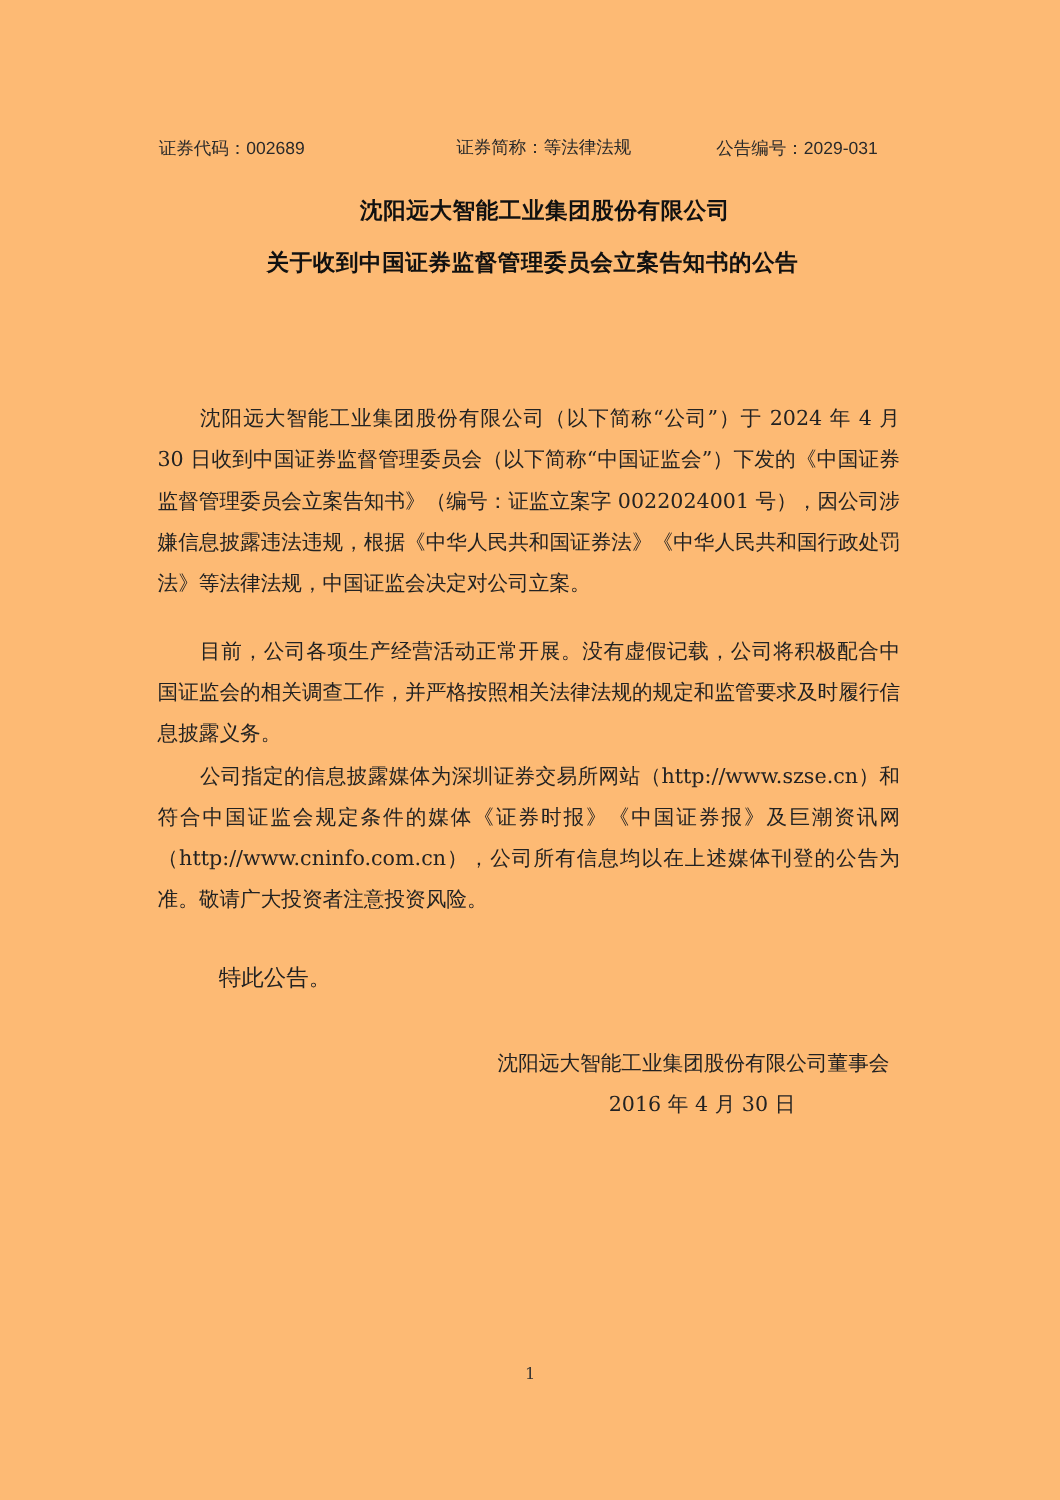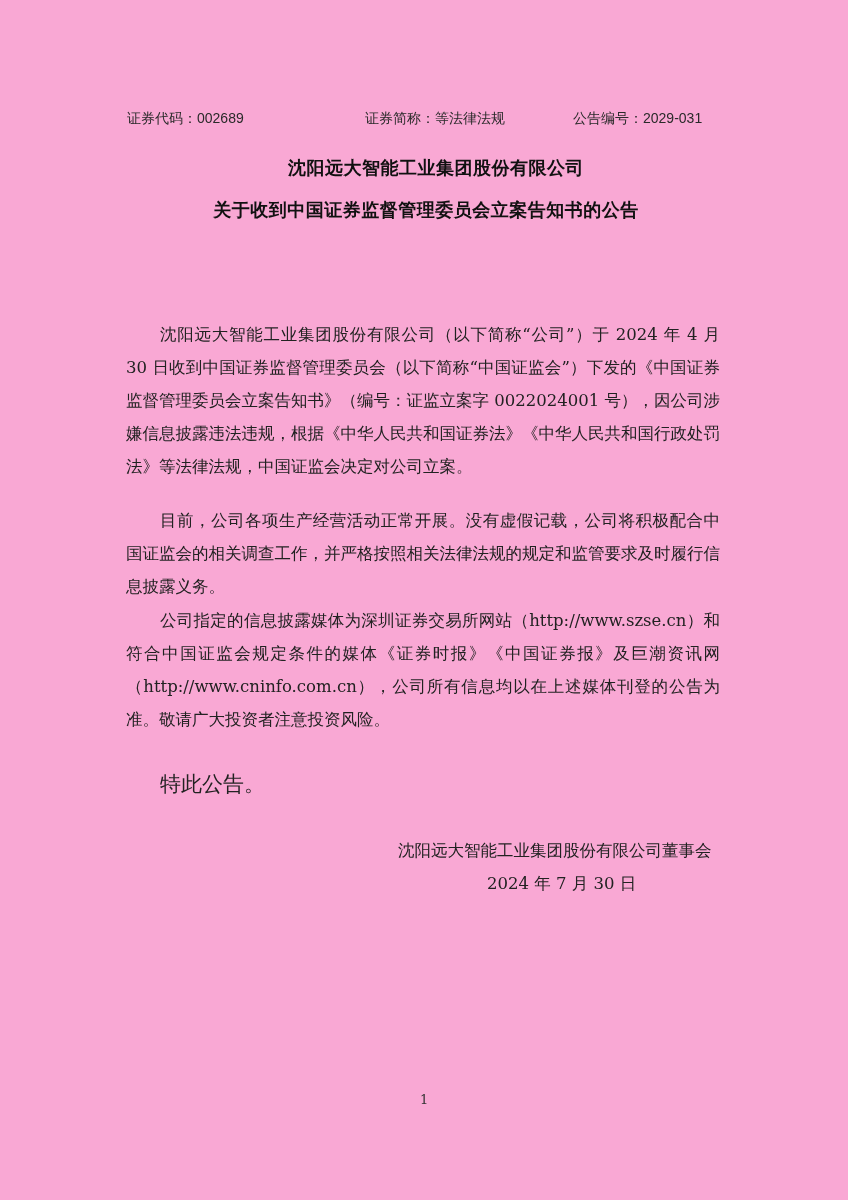--- a/index.html
+++ b/index.html
@@ -13,21 +13,21 @@
       position: relative;
       overflow: hidden;
       font-family: "DejaVu Serif", "Liberation Serif", serif;
       color: #1a1a1a;
     }
     .page {
       position: absolute;
       left: 0; top: 0;
       width: 848px;
       height: 1200px;
-      background: #f9a8d4;
+      background: #fdba74;
     }
     .header-row {
       position: absolute;
       top: 107px;
       left: 0;
       width: 848px;
       height: 22px;
       font-size: 14px;
       color: #2a2a2a;
     }
@@ -93,23 +93,23 @@
     .body-text p {
       margin: 0;
       text-indent: 34px;
     }
     .para-1 { top: 318px; }
     .para-2 { top: 504px; }
     .para-3 { top: 604px; }
 
     .closing {
       position: absolute;
-      left: 160px;
+      left: 175px;
       top: 770px;
-      font-size: 21px;
+      font-size: 18px;
       color: #222;
     }
     .signature {
       position: absolute;
       left: 398px;
       top: 840px;
       font-size: 16.5px;
       color: #222;
       white-space: nowrap;
     }
@@ -150,16 +150,16 @@
   <div class="body-text para-2">
     <p>目前，公司各项生产经营活动正常开展。没有虚假记载，公司将积极配合中国证监会的相关调查工作，并严格按照相关法律法规的规定和监管要求及时履行信息披露义务。</p>
   </div>
   <div class="body-text para-3">
     <p>公司指定的信息披露媒体为深圳证券交易所网站（http://www.szse.cn）和符合中国证监会规定条件的媒体《证券时报》《中国证券报》及巨潮资讯网（http://www.cninfo.com.cn），公司所有信息均以在上述媒体刊登的公告为准。敬请广大投资者注意投资风险。</p>
   </div>
 
   <div class="closing">特此公告。</div>
 
   <div class="signature">沈阳远大智能工业集团股份有限公司董事会</div>
-  <div class="sign-date">2024 年 7 月 30 日</div>
+  <div class="sign-date">2016 年 4 月 30 日</div>
 
   <div class="page-number">1</div>
 </div>
 
 </body></html>

